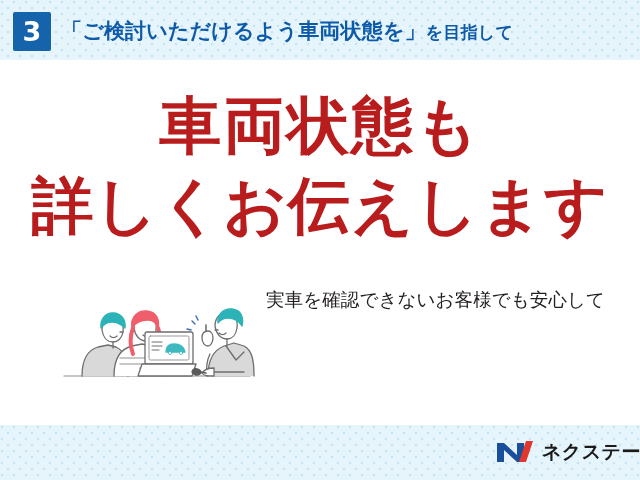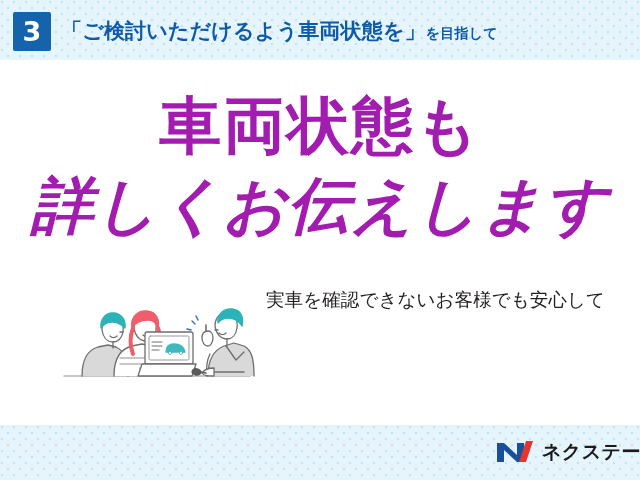--- a/index.html
+++ b/index.html
@@ -31,30 +31,30 @@
   }
   #step-badge span{
     color:#ffffff;font-size:27px;font-weight:bold;line-height:1;
     font-family:"DejaVu Sans","Liberation Sans",sans-serif;
   }
   #header-title{
     position:absolute;left:61px;top:15px;
     color:#0d5ba8;font-size:21px;font-weight:bold;
     letter-spacing:.2px;white-space:nowrap;line-height:32px;
   }
-  #header-title .small{font-size:14px;}
+  #header-title .small{font-size:17px;}
 
   
   #headline{
     position:absolute;left:0;top:95px;width:640px;text-align:center;
-    color:#a21caf;font-weight:bold;line-height:1.0;
+    color:#b91c1c;font-weight:bold;line-height:1.0;
   }
   #headline .line{display:block;white-space:nowrap;}
   #headline-line-1{font-size:62px;letter-spacing:2px;}
-  #headline-line-2{font-size:62px;letter-spacing:1px;margin-top:18px;font-style:italic;}
+  #headline-line-2{font-size:62px;letter-spacing:1px;margin-top:18px;}
 
   
   #body-copy{
     position:absolute;left:266px;top:286px;width:350px;
     color:#231f20;font-size:18.5px;font-weight:normal;line-height:28.5px;
     letter-spacing:.1px;
   }
   #body-copy .line{display:block;white-space:nowrap;}
 
   

